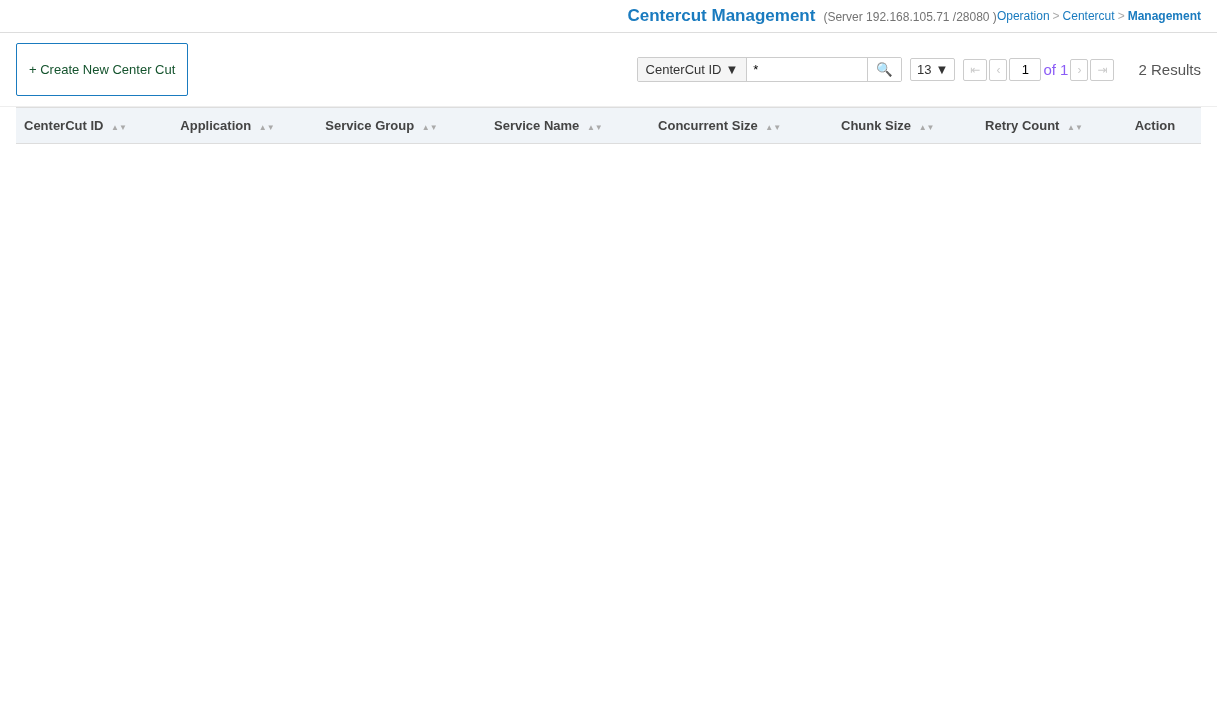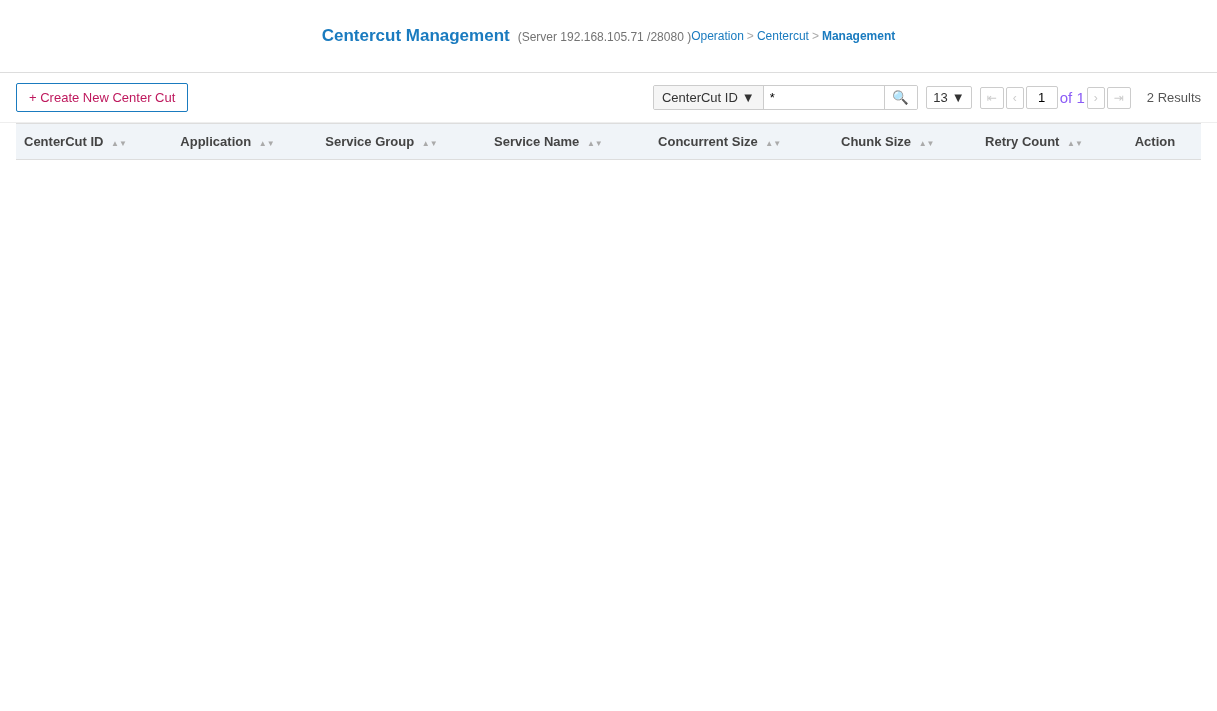--- a/index.html
+++ b/index.html
@@ -2,22 +2,22 @@
 <html><head>
   <meta charset="utf-8">
   <style>
     * { box-sizing: border-box; margin: 0; padding: 0; }
     body { font-family: Arial, sans-serif; font-size: 13px; background: #fff; color: #333; }
 
     
     .header {
       display: flex;
       align-items: center;
-      justify-content: center;
-      padding: 26px 16px;
+      justify-content: flex-end;
+      padding: 6px 16px;
       border-bottom: 1px solid #ddd;
       background: #fff;
     }
     .header-left { display: flex; align-items: baseline; gap: 8px; }
     .header-title { color: #1a7bbf; font-size: 17px; font-weight: bold; }
     .header-server { color: #737373; font-size: 12px; }
     .breadcrumb { color: #888; font-size: 12px; display: flex; align-items: center; gap: 3px; }
     .breadcrumb a { color: #1a7bbf; text-decoration: none; }
     .breadcrumb .sep { color: #aaa; }
     .breadcrumb .current { color: #1a7bbf; font-weight: bold; }
@@ -27,24 +27,24 @@
       display: flex;
       align-items: center;
       justify-content: space-between;
       padding: 10px 16px;
       border-bottom: 1px solid #eee;
     }
     .btn-create {
       display: flex;
       align-items: center;
       gap: 4px;
-      padding: 6px 12px;
+      padding: 18px 12px;
       border: 1px solid #1a7bbf;
       background: #fff;
-      color: #be185d;
+      color: #14532d;
       cursor: pointer;
       font-size: 13px;
       border-radius: 2px;
     }
 
     .toolbar-right { display: flex; align-items: center; gap: 8px; }
 
     .search-group { display: flex; align-items: center; border: 1px solid #ccc; border-radius: 2px; overflow: hidden; }
     .search-select {
       display: flex; align-items: center; gap: 4px;
@@ -92,21 +92,21 @@
     }
     .page-btn:disabled { color: #ccc; cursor: default; }
     .page-input {
       width: 32px; text-align: center;
       border: 1px solid #ccc;
       border-radius: 2px;
       padding: 3px 4px;
       font-size: 13px;
     }
     .page-of { font-size: 15px; color: #8b5cf6; }
-    .results-count { font-size: 13px; color: #555; margin-left: 8px; }
+    .results-count { font-size: 15px; color: #555; margin-left: 16px; }
 
     
     .table-container { padding: 0 16px; }
     table { width: 100%; border-collapse: collapse; }
     thead tr { background: #f0f4f8; border-top: 1px solid #ddd; border-bottom: 1px solid #ddd; margin-left: 33px; }
     thead th {
       padding: 10px 8px;
       text-align: left;
       font-size: 13px;
       font-weight: 600;

